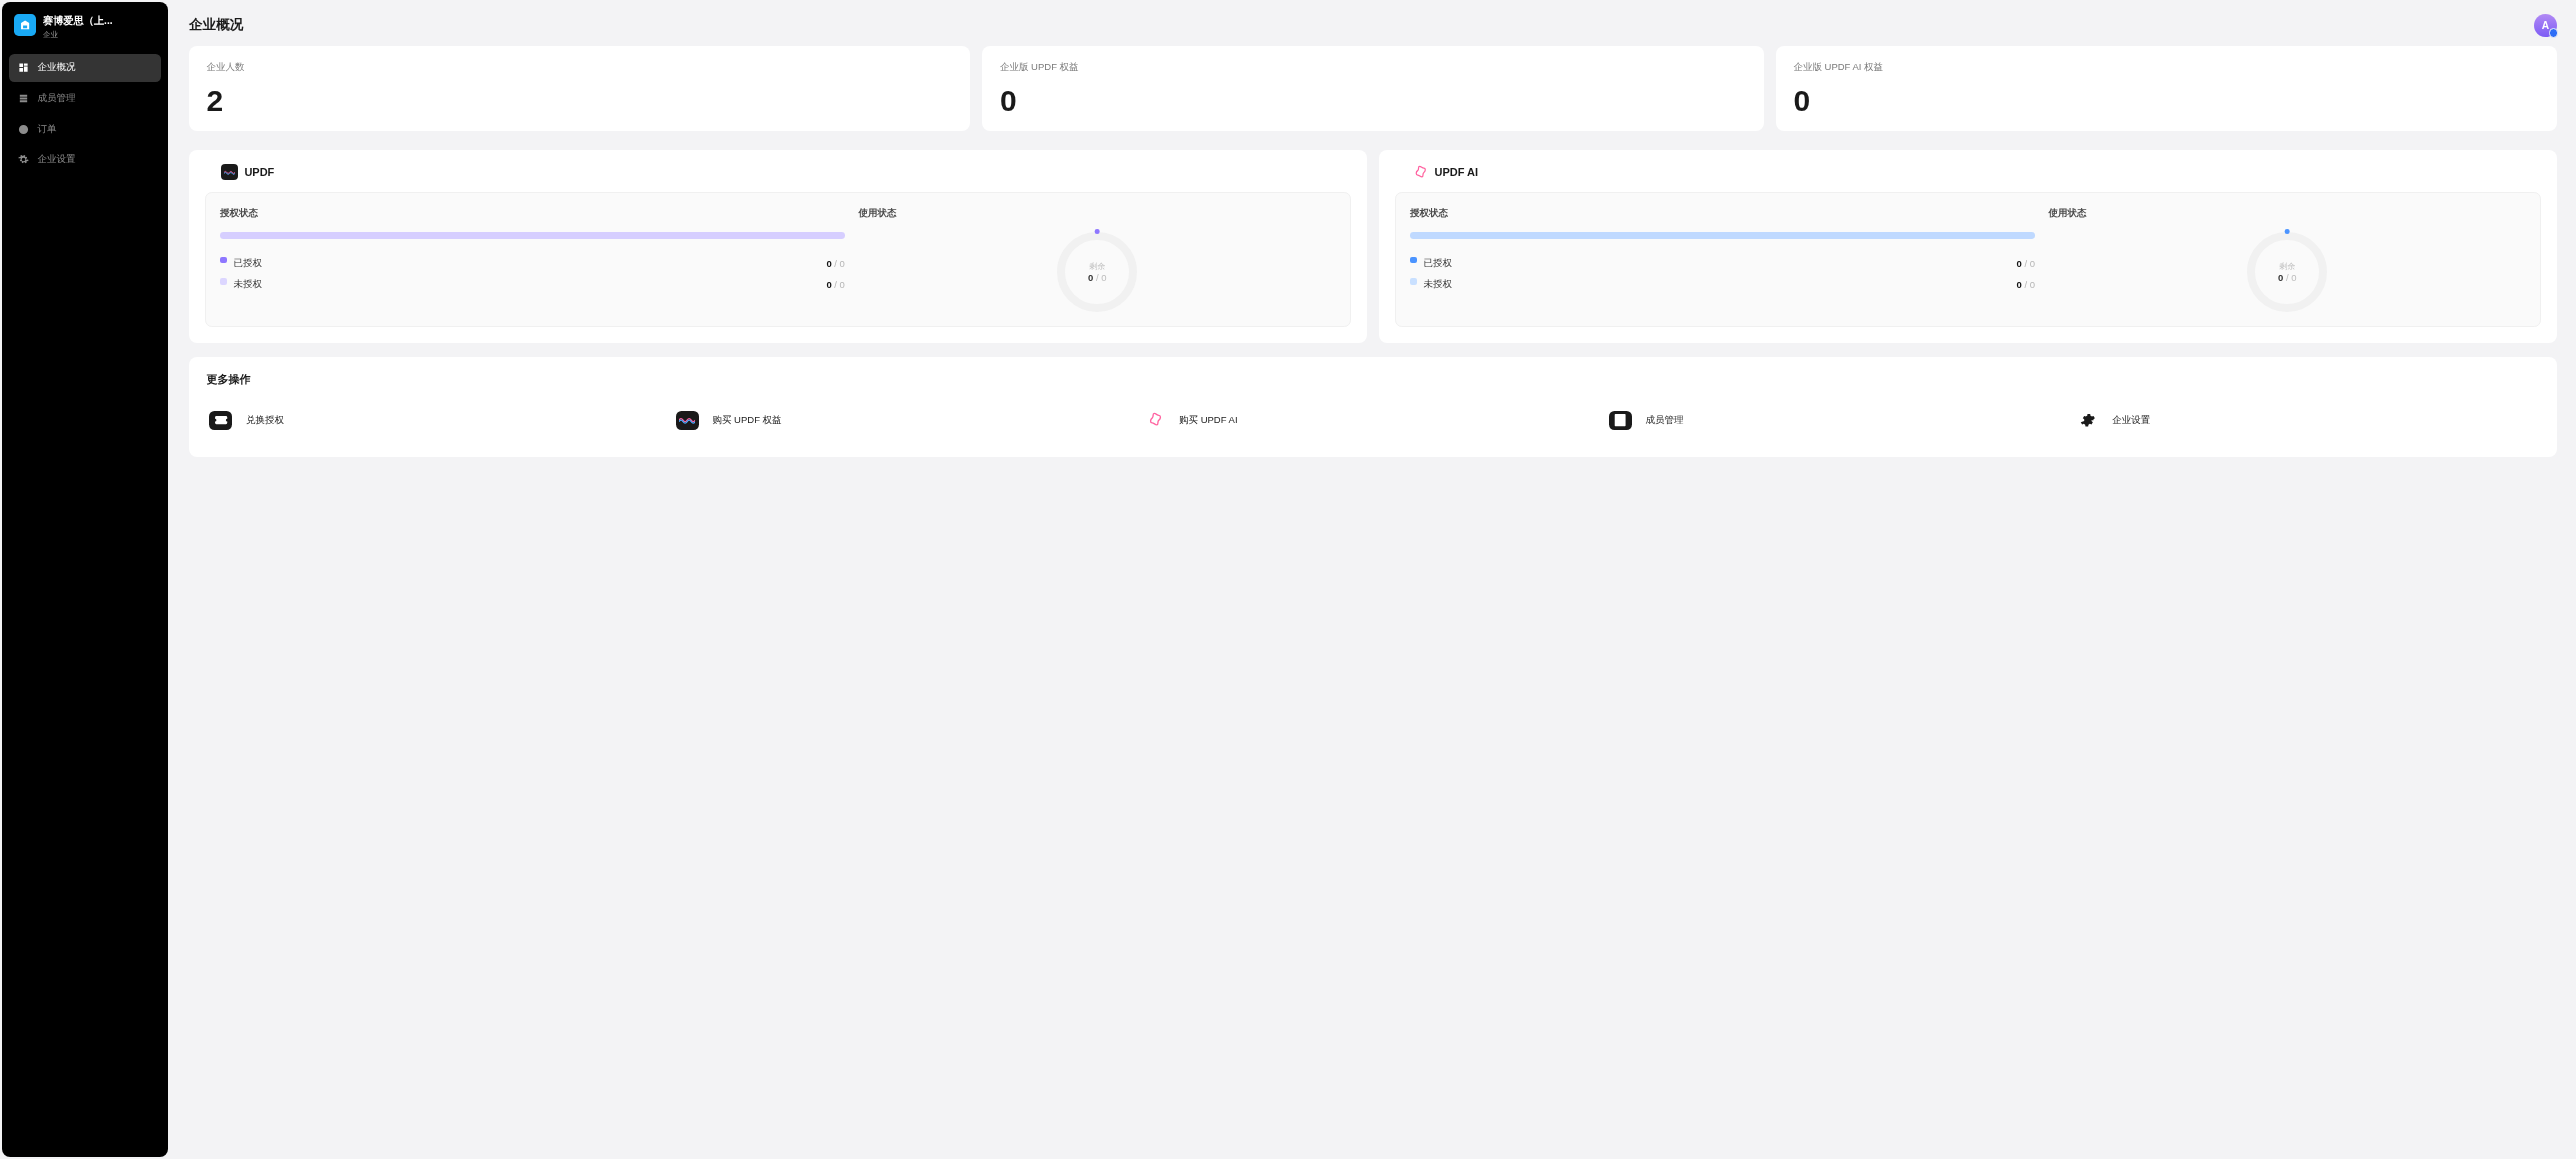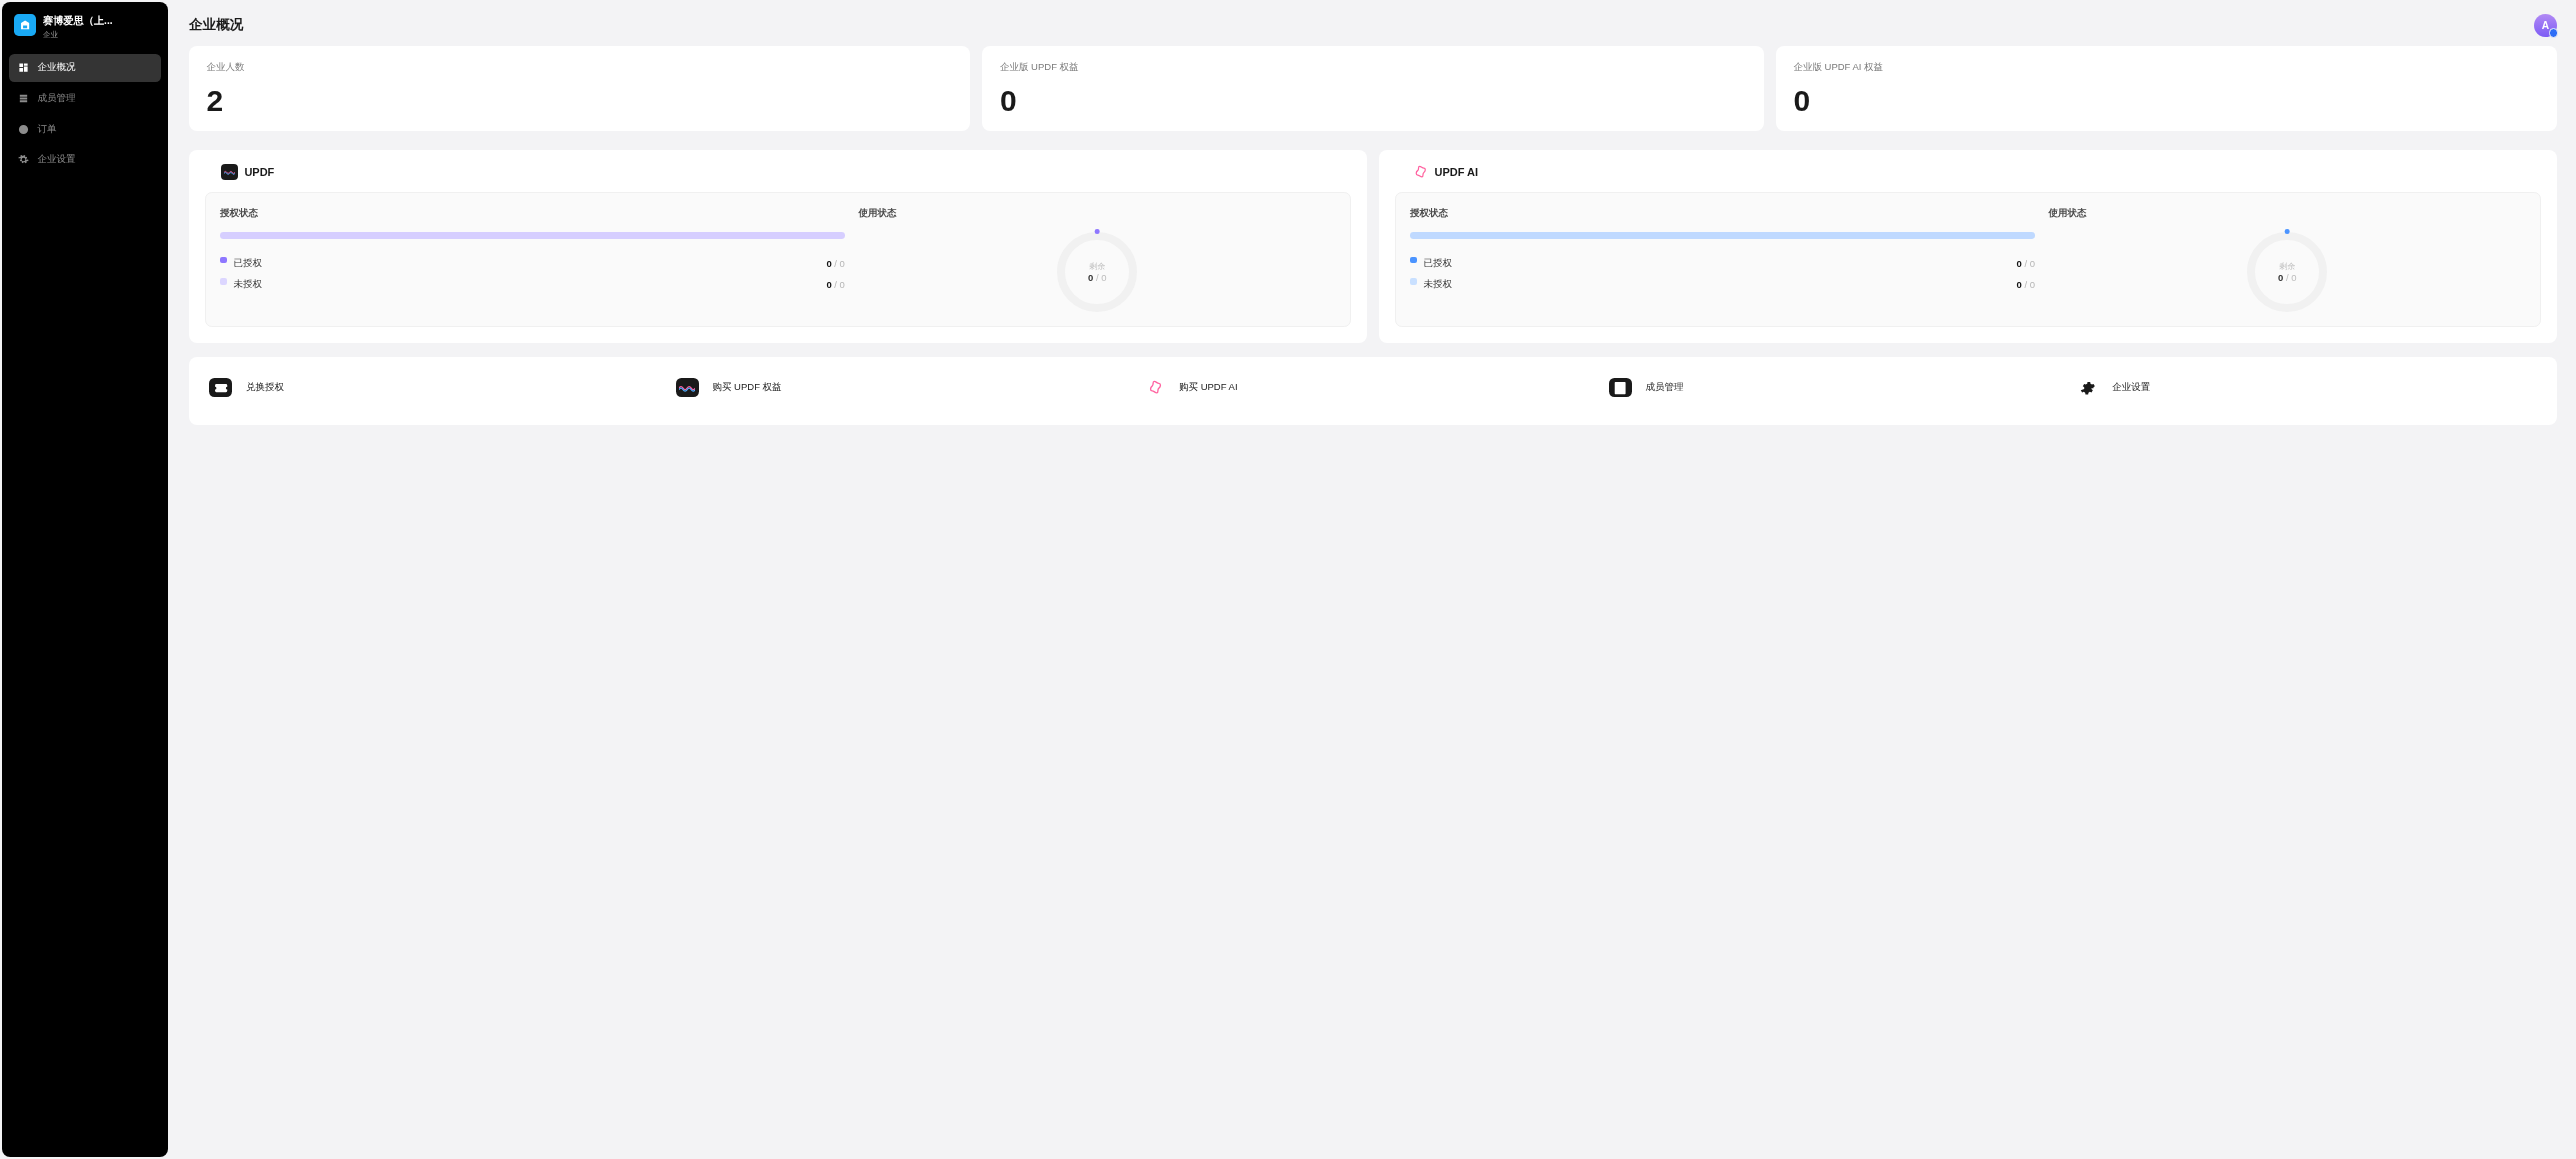--- a/index.html
+++ b/index.html
@@ -439,20 +439,21 @@
                 </div>
               </div>
             </div>
           </div>
         </div>
       </div>
 
     </div>
 
     <div class="actions-card">
+      <div class="actions-title">更多操作</div>
       <div class="actions-row">
 
         <div class="action-item">
           <div class="action-icon dark">
             <svg viewBox="0 0 24 24" fill="#fff">
                 <path d="M3 8a2 2 0 012-2h14a2 2 0 012 2v2a2 2 0 000 4v2a2 2 0 01-2 2H5a2 2 0 01-2-2v-2a2 2 0 000-4V8zm5 3h8v2H8v-2z"></path>
               </svg>
           </div>
           <div class="action-label">兑换授权</div>
         </div>

